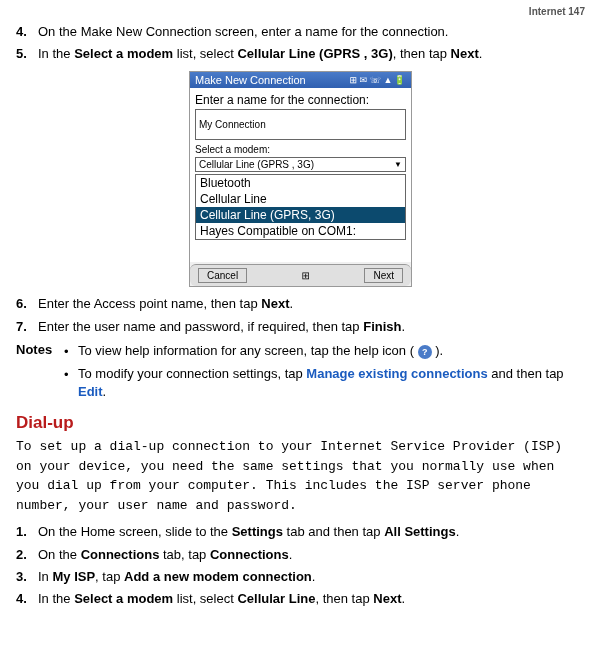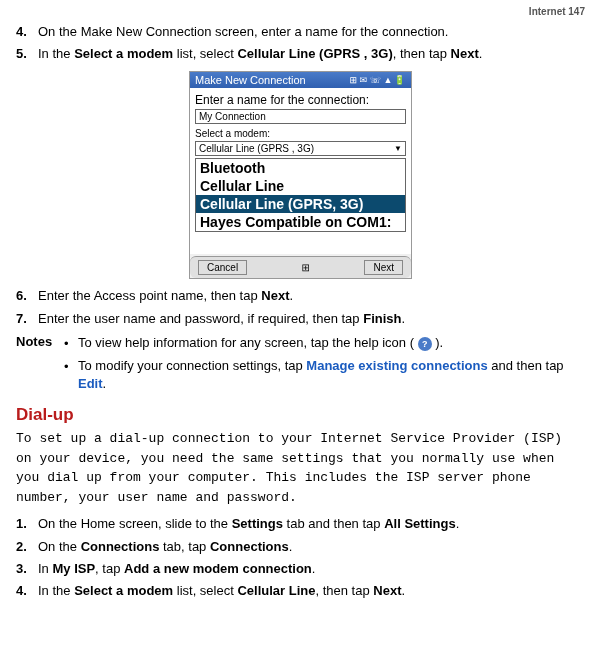--- a/index.html
+++ b/index.html
@@ -68,21 +68,21 @@
     .ss-label {
       font-size: 12px;
       color: #000;
       margin-bottom: 2px;
     }
     .ss-input {
       border: 1px solid #666;
       background: #fff;
       width: 100%;
       font-size: 10px;
-      padding: 1px 3px;
+      padding: 9px 3px;
       margin-bottom: 4px;
       color: #000;
     }
     .ss-label2 {
       font-size: 10px;
       color: #000;
       margin-bottom: 2px;
     }
     .ss-dropdown {
       border: 1px solid #666;
@@ -96,24 +96,23 @@
       align-items: center;
     }
     .ss-dropdown-arrow { font-size: 8px; }
     .ss-list {
       border: 1px solid #666;
       background: #fff;
       width: 100%;
       margin-bottom: 2px;
     }
     .ss-list-item {
-      font-size: 14px;
+      font-size: 12px;
       padding: 1px 4px;
       color: #000;
-      font-weight: bold;
     }
     .ss-list-item.selected {
       background: #0c4a6e;
       color: #fff;
     }
     .ss-spacer {
       height: 20px;
     }
     .ss-footer {
       background: #e0e0e0;

